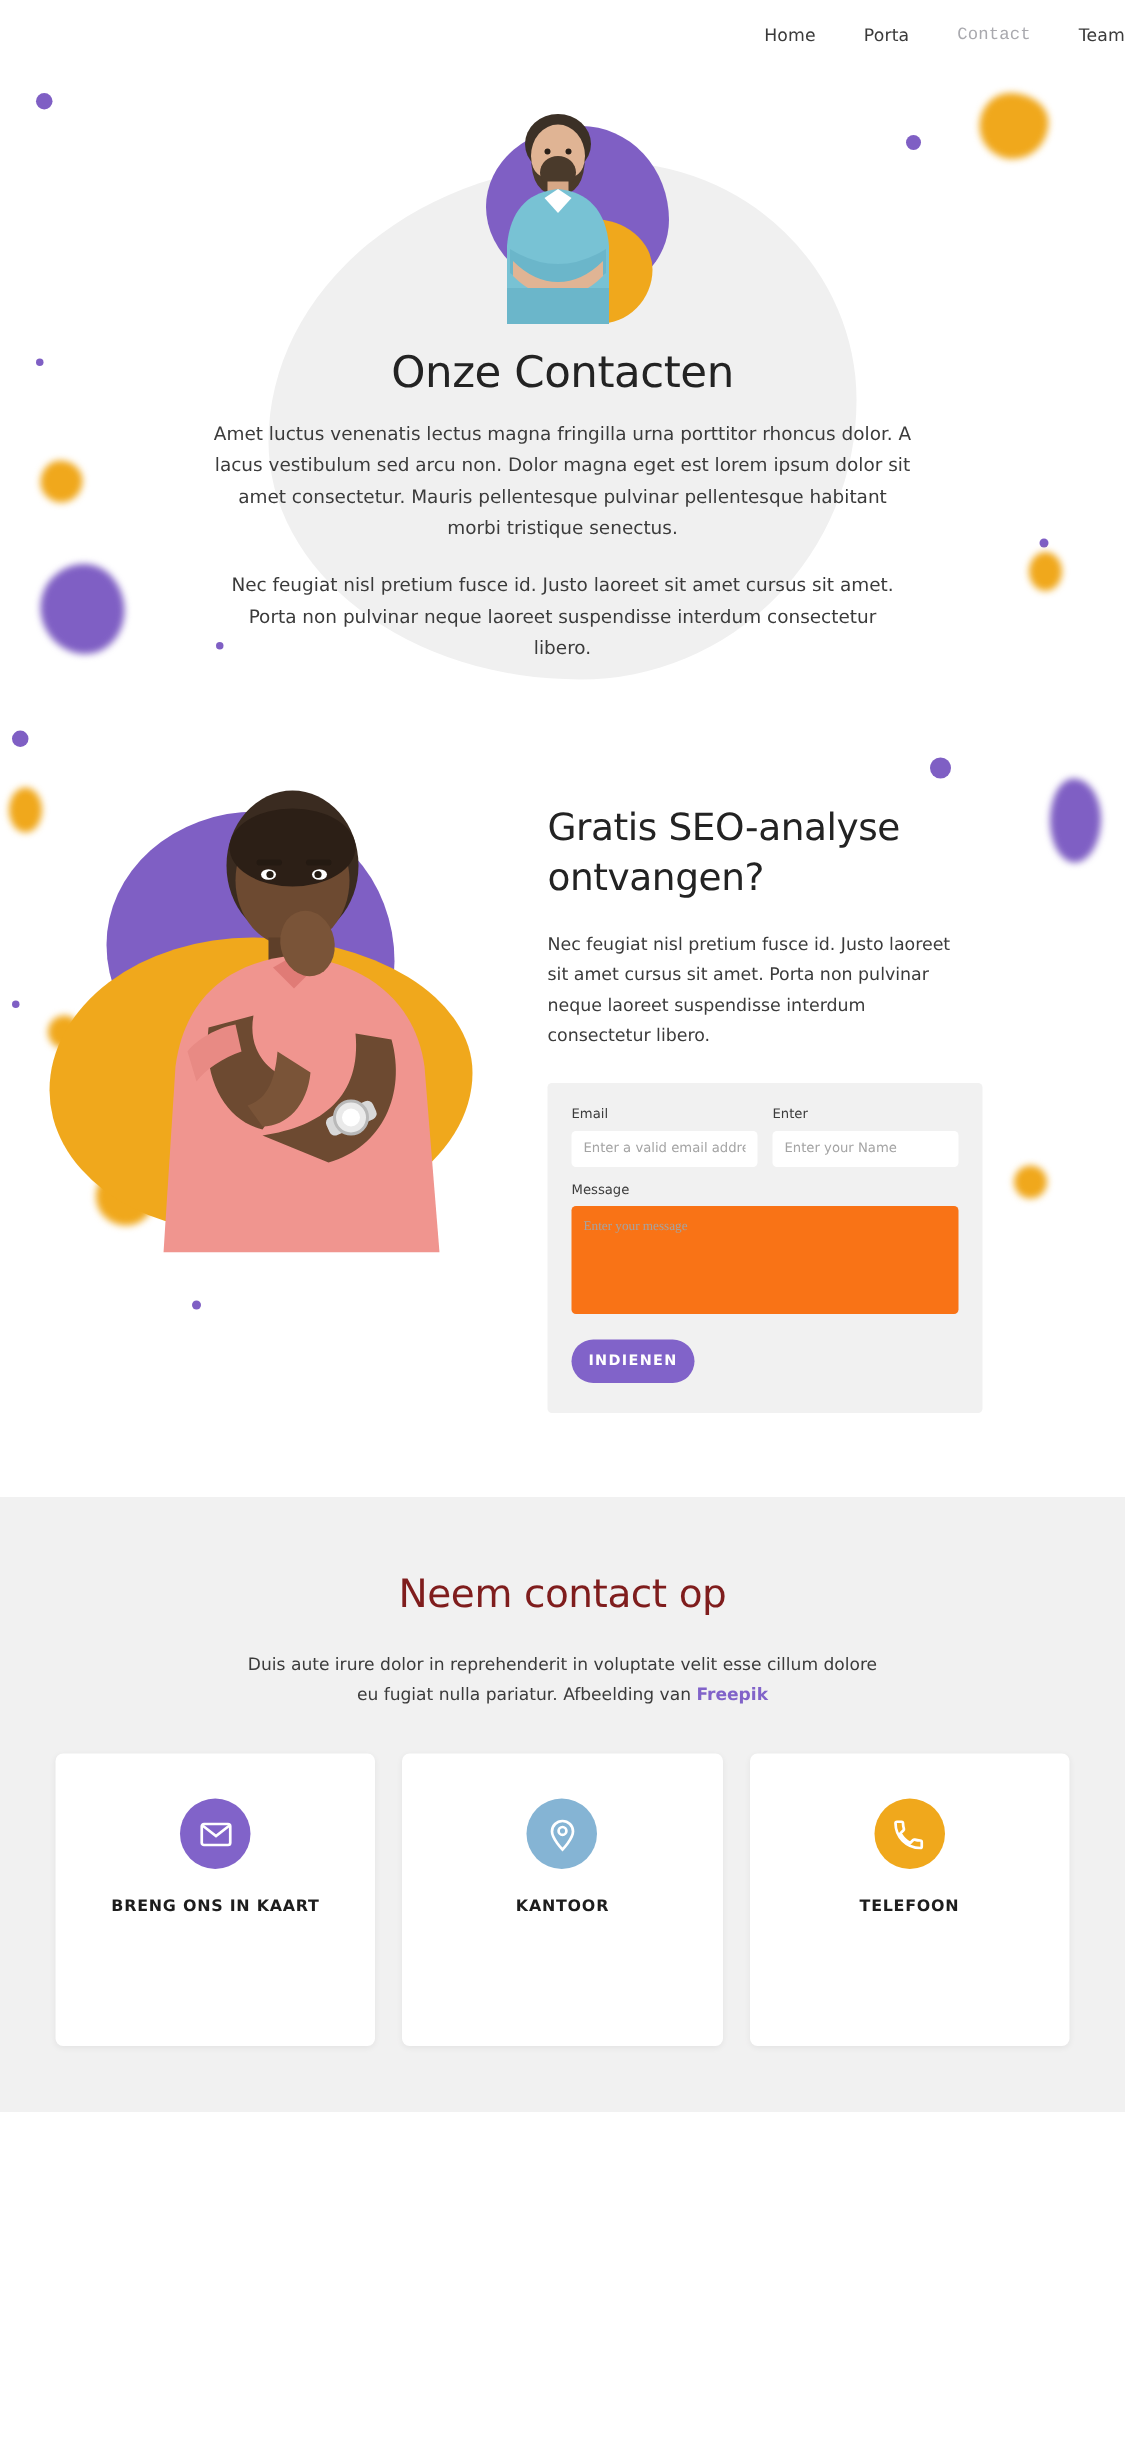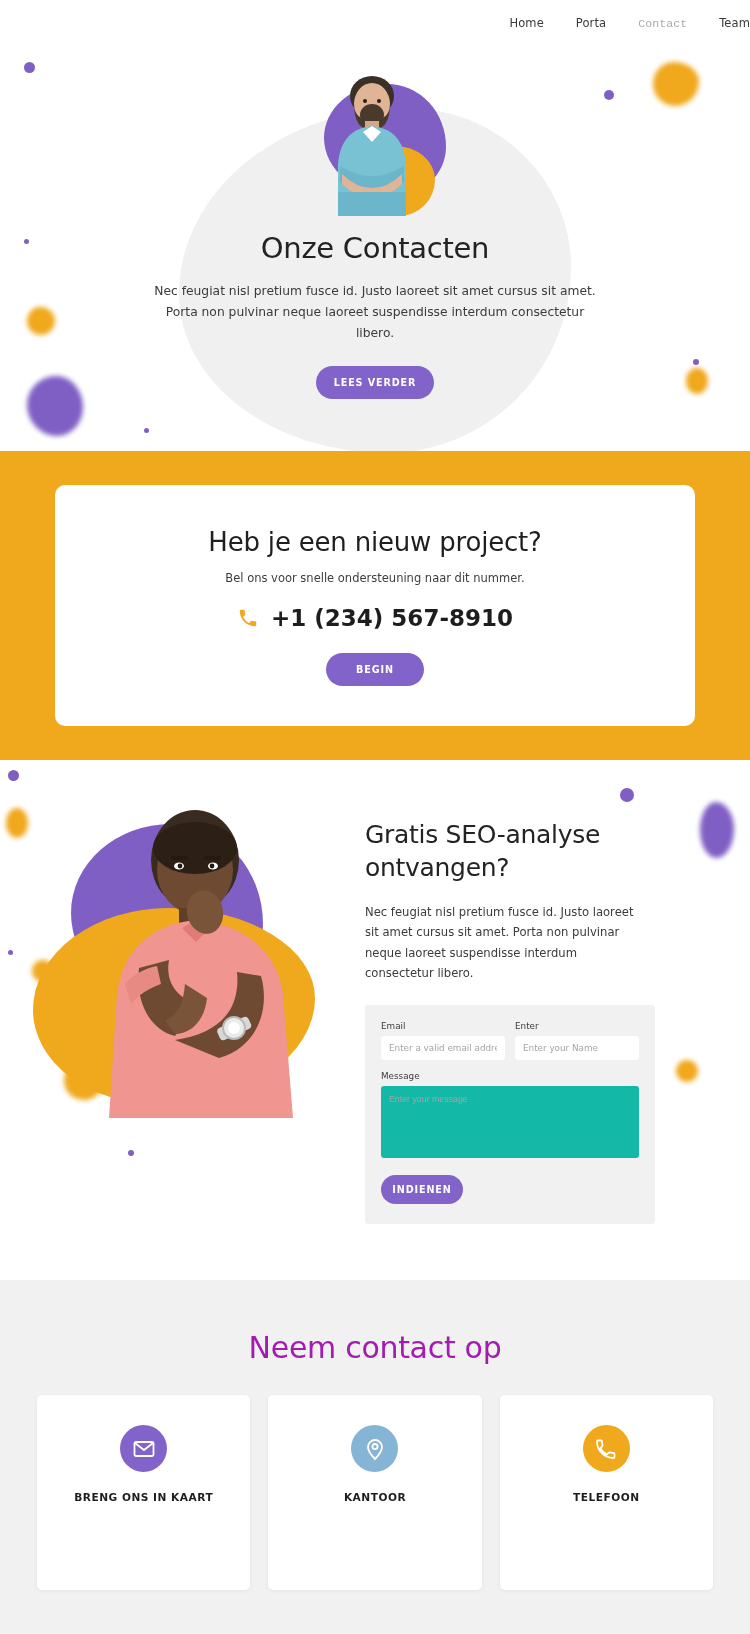--- a/index.html
+++ b/index.html
@@ -129,32 +129,32 @@
   .frow { display:flex; gap:10px;align-items:center; }
   .fgroup { flex:1; }
   .flabel { font-size:8.8px; color:#3c3c3c; display:block; margin-bottom:5px; }
   .finput {
     width:100%; border:none; background:#fff; border-radius:3px;
     padding:7px 8px; font-size:8.8px; color:#3c3c3c;
     font-family:"DejaVu Sans", sans-serif; outline:none;
   }
   .finput::placeholder { color:#a4a4a4; }
   .ftext {
-    width:100%; border:none; background:#14b8a6; border-radius:3px;
+    width:100%; border:none; background:#f97316; border-radius:3px;
     padding:8px; font-size:8.8px; color:#3c3c3c; height:72px; resize:none;
-    font-family:Liberation Sans, sans-serif; outline:none;
+    font-family:Liberation Serif, serif; outline:none;
   }
   .ftext::placeholder { color:#a4a4a4; }
   .fgroup-full { margin-top:11px; }
   .btn-submit { padding:9px 0; width:82px; text-align:center; margin-top:13px; }
 
   
   .contact { background:#f1f1f1; padding:50px 0 44px; }
   .contact h2 {
-    text-align:center; font-size:30px; font-weight:400; color:#a21caf;
+    text-align:center; font-size:26px; font-weight:400; color:#7f1d1d;
     letter-spacing:-0.3px;
   }
   .contact .sub {
     text-align:center; font-size:11.4px; line-height:1.72; color:#3b3b3b;
     width:420px; margin:22px auto 0;
   }
   .contact .sub a { color:#8163c9; text-decoration:none; font-weight:700; }
   .cards { display:flex; gap:18px; width:676px; margin:30px auto 0; }
   .card {
     background:#fff; border-radius:5px; flex:1; padding:30px 18px 26px;
@@ -227,44 +227,25 @@
 
               <path d="M22 92 q16 10 32 10 q16 0 32 -10 l 0 16 q-16 12 -32 12 q-16 0 -32 -12 z" fill="#6bb6ca"></path>
               <path d="M24 100 q14 14 30 14 q16 0 30 -14 l 0 10 q-14 14 -30 14 q-16 0 -30 -14 z" fill="#e0b494"></path>
               <rect x="20" y="118" width="68" height="24" fill="#6bb6ca"></rect>
             </g>
           </svg>
         </div>
       </div>
 
       <h1>Onze Contacten</h1>
+      <p>Amet luctus venenatis lectus magna fringilla urna porttitor rhoncus dolor. A lacus vestibulum sed arcu non. Dolor magna eget est lorem ipsum dolor sit amet consectetur. Mauris pellentesque pulvinar pellentesque habitant morbi tristique senectus.</p>
       <p class="second">Nec feugiat nisl pretium fusce id. Justo laoreet sit amet cursus sit amet. Porta non pulvinar neque laoreet suspendisse interdum consectetur libero.</p>
-      <div class="hero-btn-wrap">
-        <button class="btn btn-hero">LEES VERDER</button>
-      </div>
     </div>
   </section>
 
-  <section class="cta">
-    <div class="cta-card">
-      <h2>Heb je een nieuw project?</h2>
-      <p class="cta-sub">Bel ons voor snelle ondersteuning naar dit nummer.</p>
-      <div class="cta-phone">
-        <span class="ic">
-          <svg width="22" height="22" viewBox="0 0 24 24" fill="#f0a81c" xmlns="http://www.w3.org/2000/svg">
-            <path d="M6.6 10.8c1.4 2.8 3.8 5.2 6.6 6.6l2.2-2.2c.3-.3.7-.4 1-.2 1.1.4 2.4.6 3.6.6.6 0 1 .4 1 1V20c0 .6-.4 1-1 1C10.6 21 3 13.4 3 4c0-.6.4-1 1-1h3.4c.6 0 1 .4 1 1 0 1.3.2 2.5.6 3.6.1.3 0 .7-.2 1l-2.2 2.2z"></path>
-          </svg>
-        </span>
-        <span>+1 (234) 567-8910</span>
-      </div>
-      <div class="cta-btn-wrap">
-        <button class="btn btn-cta">BEGIN</button>
-      </div>
-    </div>
-  </section>
 
   <section class="seo">
     <div class="dot" style="left:8px;top:10px;width:11px;height:11px;background:#7f5fc4;"></div>
     <div class="dot" style="left:620px;top:28px;width:14px;height:14px;background:#7f5fc4;"></div>
     <div class="dot" style="left:8px;top:190px;width:5px;height:5px;background:#7f5fc4;"></div>
     <div class="dot" style="left:128px;top:390px;width:6px;height:6px;background:#7f5fc4;"></div>
     <div class="blur-blob" style="left:6px;top:48px;width:22px;height:30px;background:#f0a81c;border-radius:50%;"></div>
     <div class="blur-blob" style="left:700px;top:42px;width:34px;height:56px;background:#7f5fc4;border-radius:46% 54% 52% 48% / 50% 48% 52% 50%;"></div>
     <div class="blur-blob" style="left:32px;top:200px;width:22px;height:22px;background:#f0a81c;border-radius:50%;"></div>
     <div class="blur-blob" style="left:64px;top:300px;width:40px;height:40px;background:#f0a81c;border-radius:46% 54% 50% 50% / 52% 48% 52% 48%;"></div>
@@ -339,20 +320,23 @@
             <textarea class="ftext" placeholder="Enter your message" style=""></textarea>
           </div>
           <button type="button" class="btn btn-submit">INDIENEN</button>
         </form>
       </div>
     </div>
   </section>
 
   <section class="contact">
     <h2>Neem contact op</h2>
+    <p class="sub">
+      <span>Duis aute irure dolor in reprehenderit in voluptate velit esse cillum dolore eu fugiat nulla pariatur. Afbeelding van </span><a href="#">Freepik</a>
+    </p>
 
     <div class="cards">
 
       <div class="card">
         <div class="circ c-purple">
           <svg width="24" height="24" viewBox="0 0 24 24" fill="none" stroke="#ffffff" stroke-width="1.8" xmlns="http://www.w3.org/2000/svg">
             <rect x="2.5" y="5" width="19" height="14" rx="1.5"></rect>
             <path d="M3 6l9 7 9-7"></path>
           </svg>
         </div>

